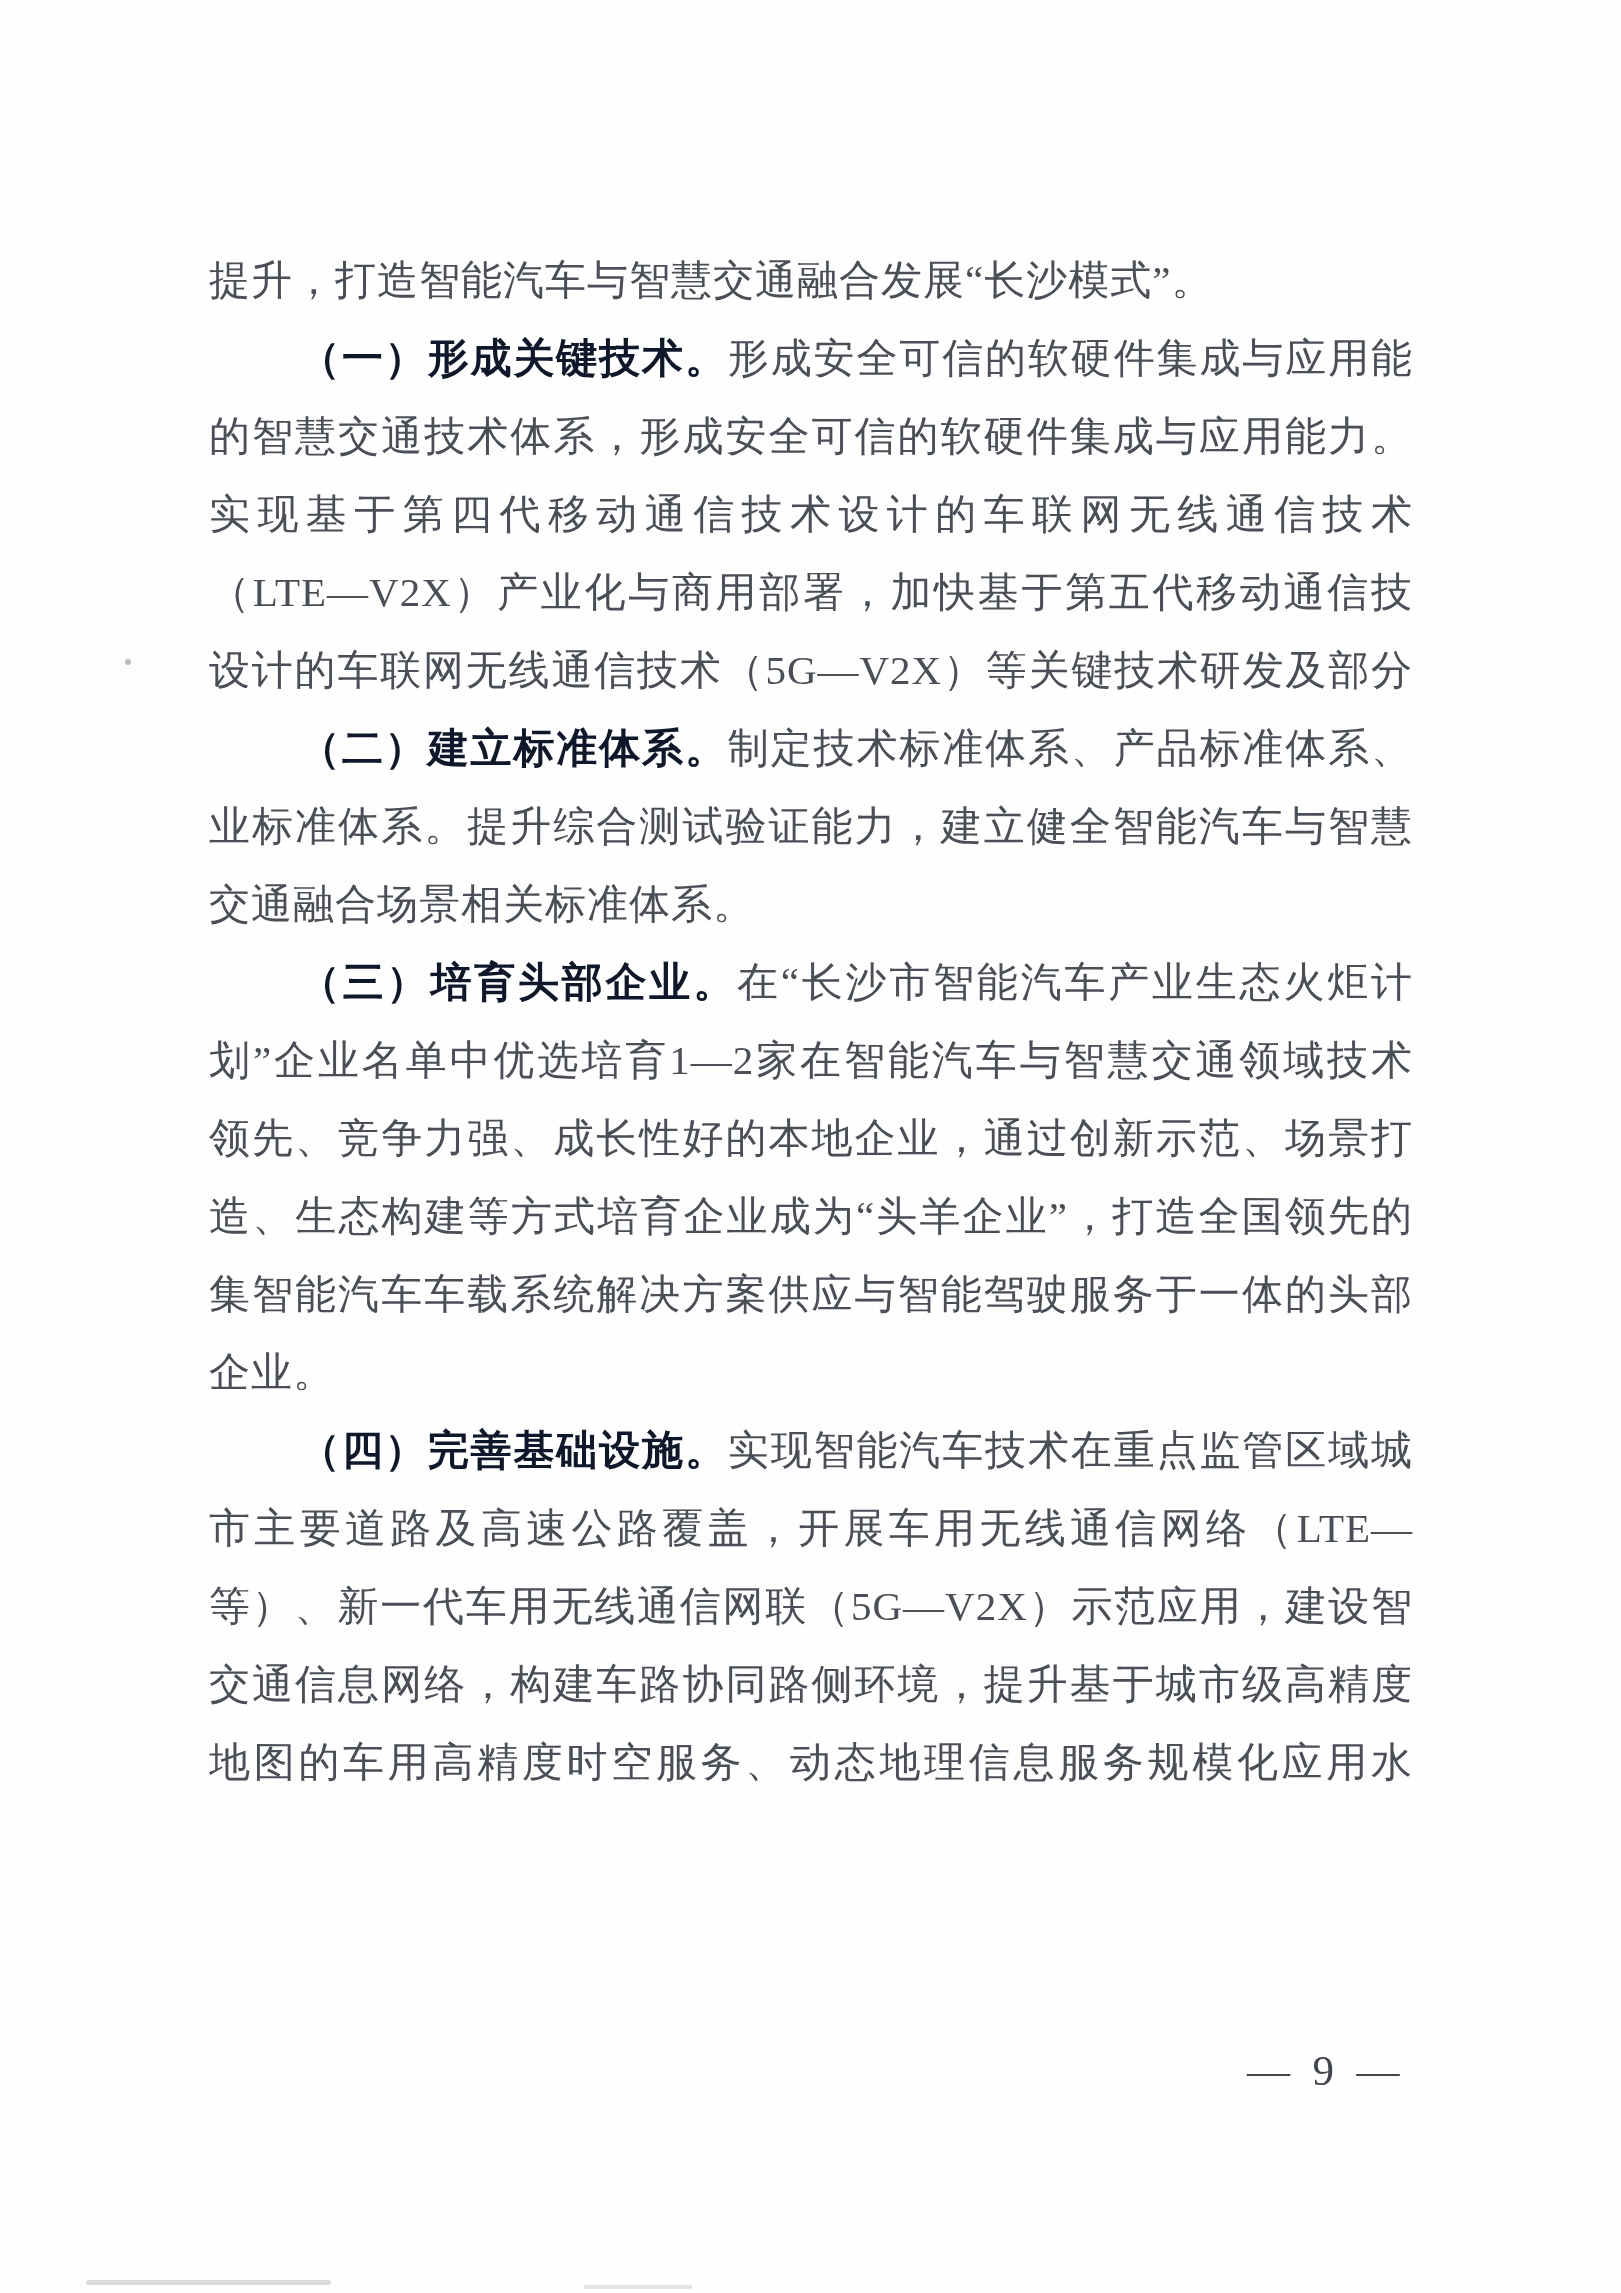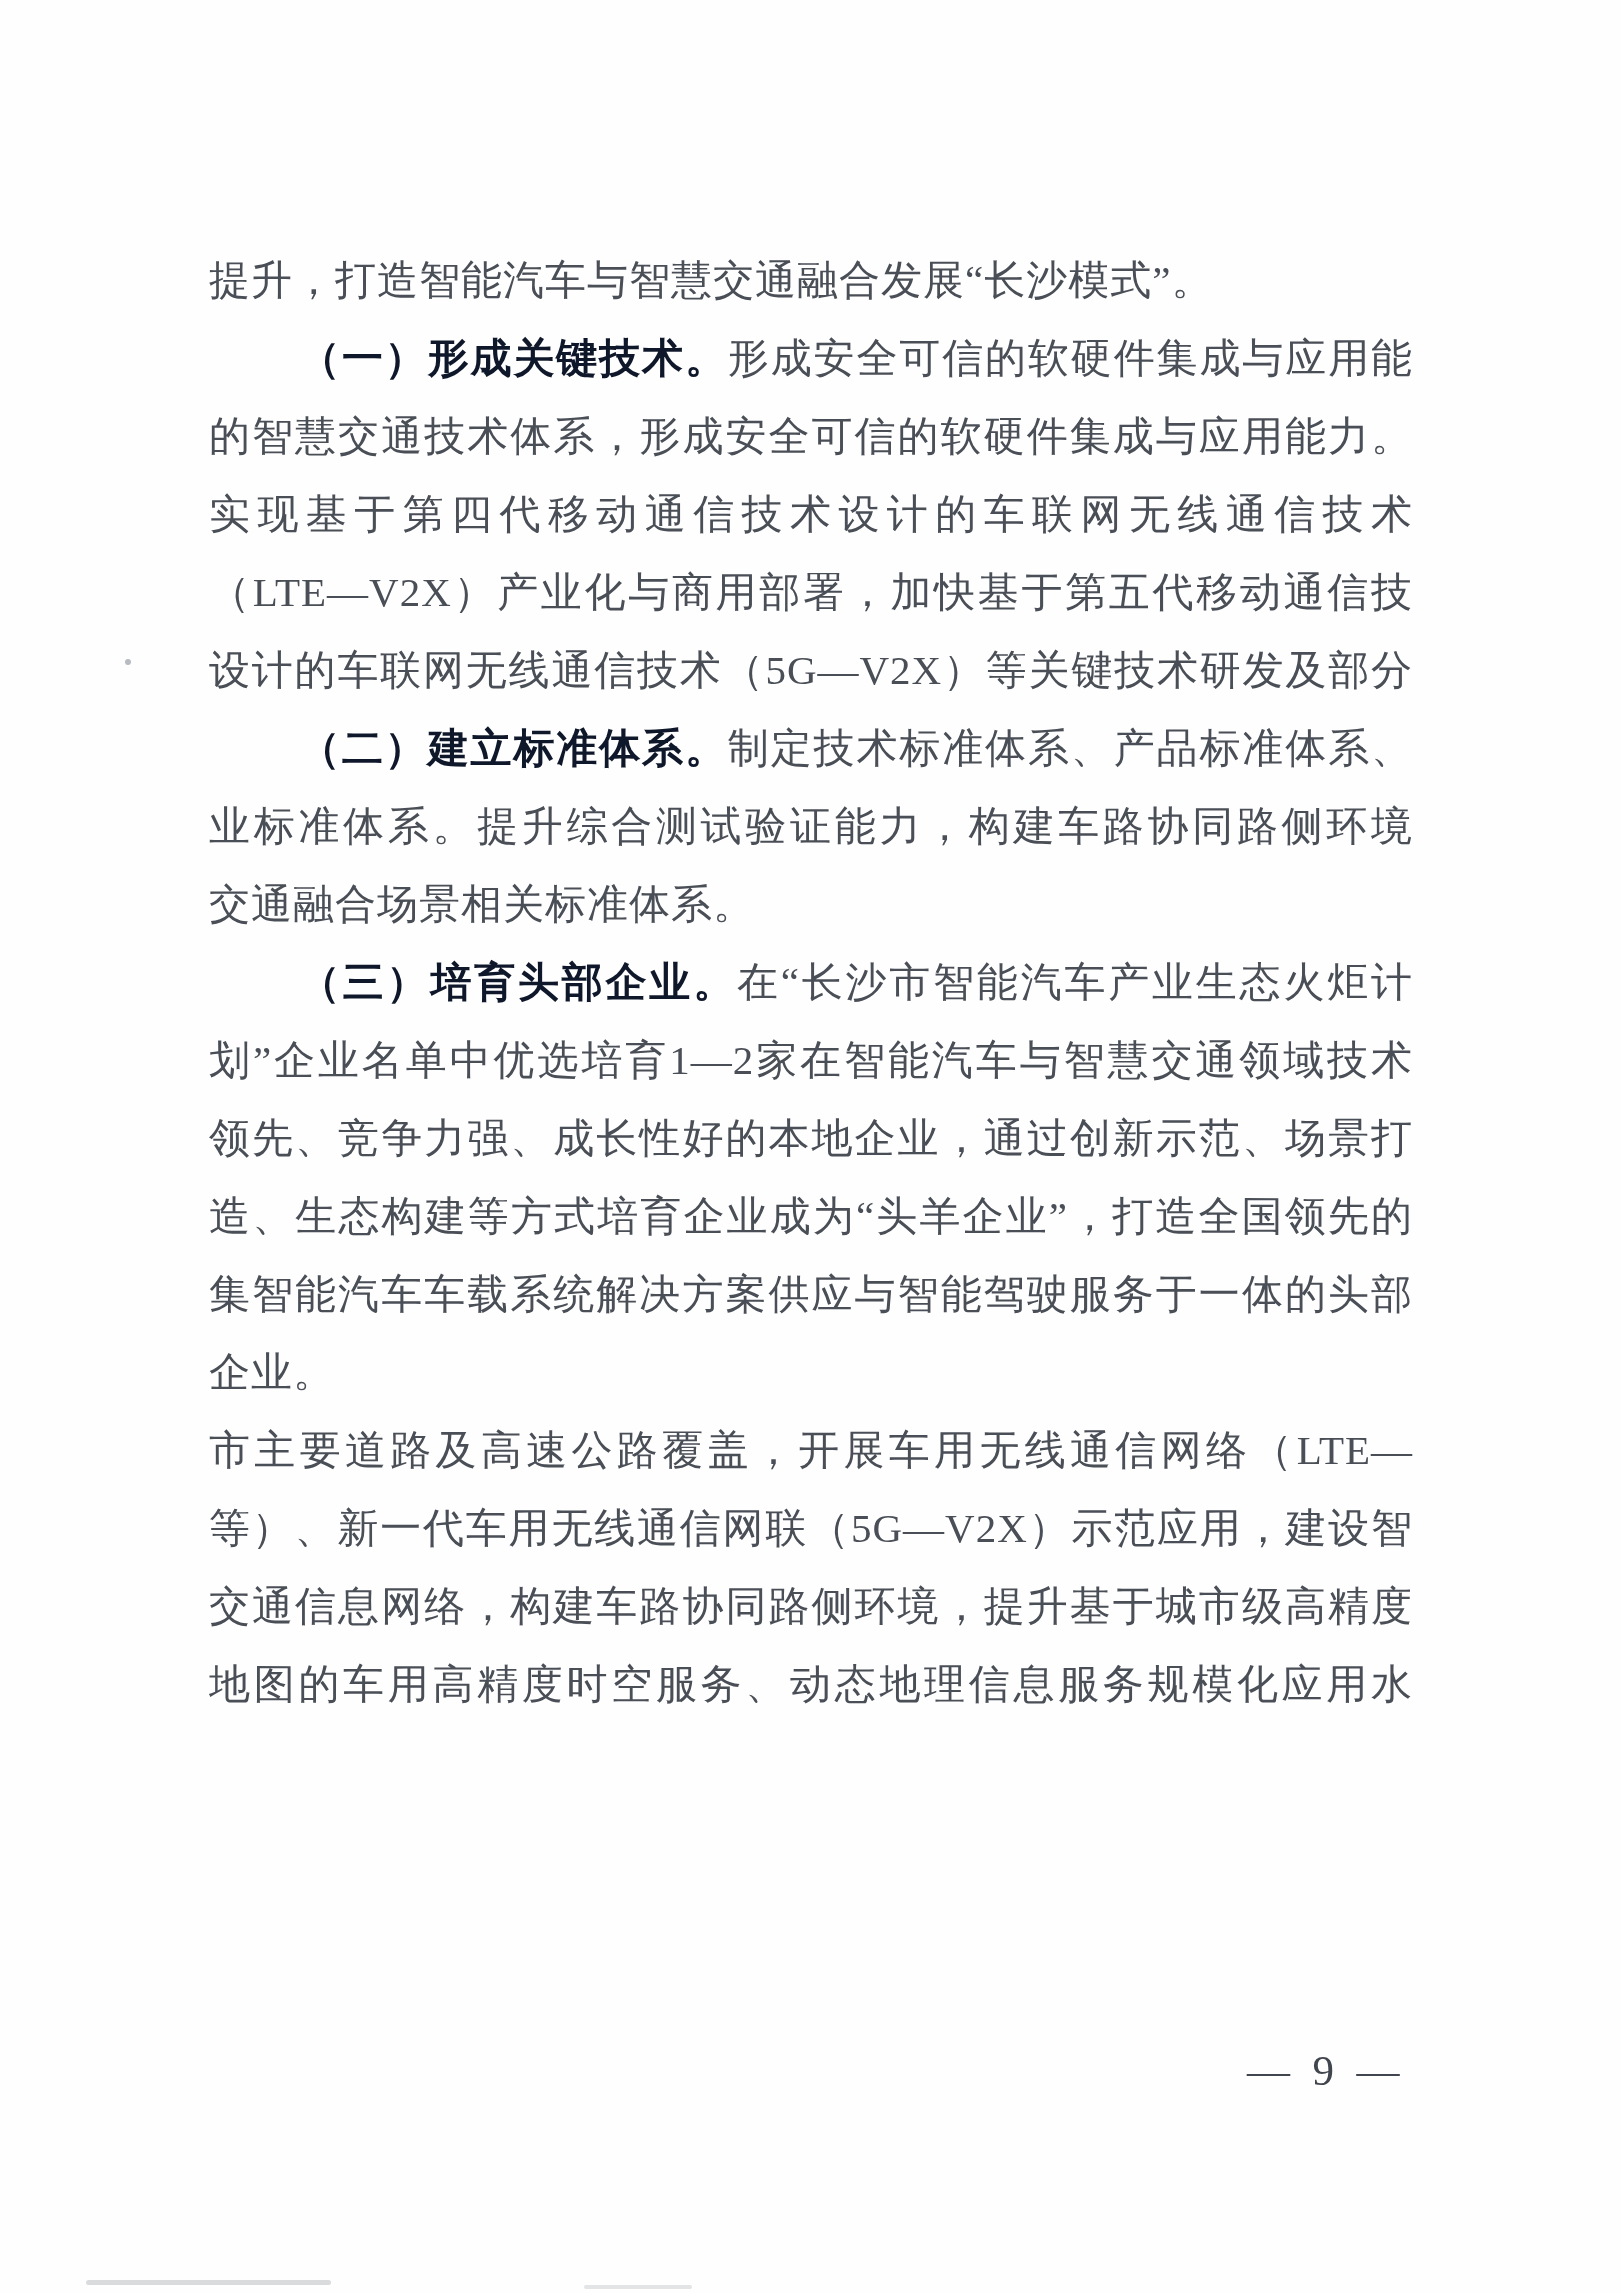--- a/index.html
+++ b/index.html
@@ -89,28 +89,29 @@
 
 <div class="page">
   <div class="textblock" id="textblock">
       <div class="line no-justify"><span class="seg">提升，打造智能汽车与智慧交通融合发展“长沙模式”。</span></div>
       <div class="line indent"><span class="seg hd">（一）形成关键技术。</span><span class="seg">形成安全可信的软硬件集成与应用能力</span></div>
       <div class="line"><span class="seg">的智慧交通技术体系，形成安全可信的软硬件集成与应用能力。</span></div>
       <div class="line"><span class="seg">实现基于第四代移动通信技术设计的车联网无线通信技术</span></div>
       <div class="line"><span class="seg">（LTE—V2X）产业化与商用部署，加快基于第五代移动通信技术</span></div>
       <div class="line"><span class="seg">设计的车联网无线通信技术（5G—V2X）等关键技术研发及部分</span></div>
       <div class="line indent"><span class="seg hd">（二）建立标准体系。</span><span class="seg">制定技术标准体系、产品标准体系、</span></div>
-      <div class="line"><span class="seg">业标准体系。提升综合测试验证能力，构建车路协同路侧环境</span></div>
+      <div class="line"><span class="seg">业标准体系。提升综合测试验证能力，建立健全智能汽车与智慧</span></div>
       <div class="line no-justify"><span class="seg">交通融合场景相关标准体系。</span></div>
       <div class="line indent"><span class="seg hd">（三）培育头部企业。</span><span class="seg">在“长沙市智能汽车产业生态火炬计</span></div>
       <div class="line"><span class="seg">划”企业名单中优选培育1—2家在智能汽车与智慧交通领域技术</span></div>
       <div class="line"><span class="seg">领先、竞争力强、成长性好的本地企业，通过创新示范、场景打</span></div>
       <div class="line"><span class="seg">造、生态构建等方式培育企业成为“头羊企业”，打造全国领先的</span></div>
       <div class="line"><span class="seg">集智能汽车车载系统解决方案供应与智能驾驶服务于一体的头部</span></div>
       <div class="line no-justify"><span class="seg">企业。</span></div>
+      <div class="line indent"><span class="seg hd">（四）完善基础设施。</span><span class="seg">实现智能汽车技术在重点监管区域城</span></div>
       <div class="line"><span class="seg">市主要道路及高速公路覆盖，开展车用无线通信网络（LTE—V2X</span></div>
       <div class="line"><span class="seg">等）、新一代车用无线通信网联（5G—V2X）示范应用，建设智慧</span></div>
       <div class="line"><span class="seg">交通信息网络，构建车路协同路侧环境，提升基于城市级高精度</span></div>
       <div class="line"><span class="seg">地图的车用高精度时空服务、动态地理信息服务规模化应用水平。</span></div>
     </div>
   <div class="pagenum">— 9 —</div>
   <div class="speck-a"></div>
   <div class="speck-b"></div>
   <div class="speck-c"></div>
 </div>

